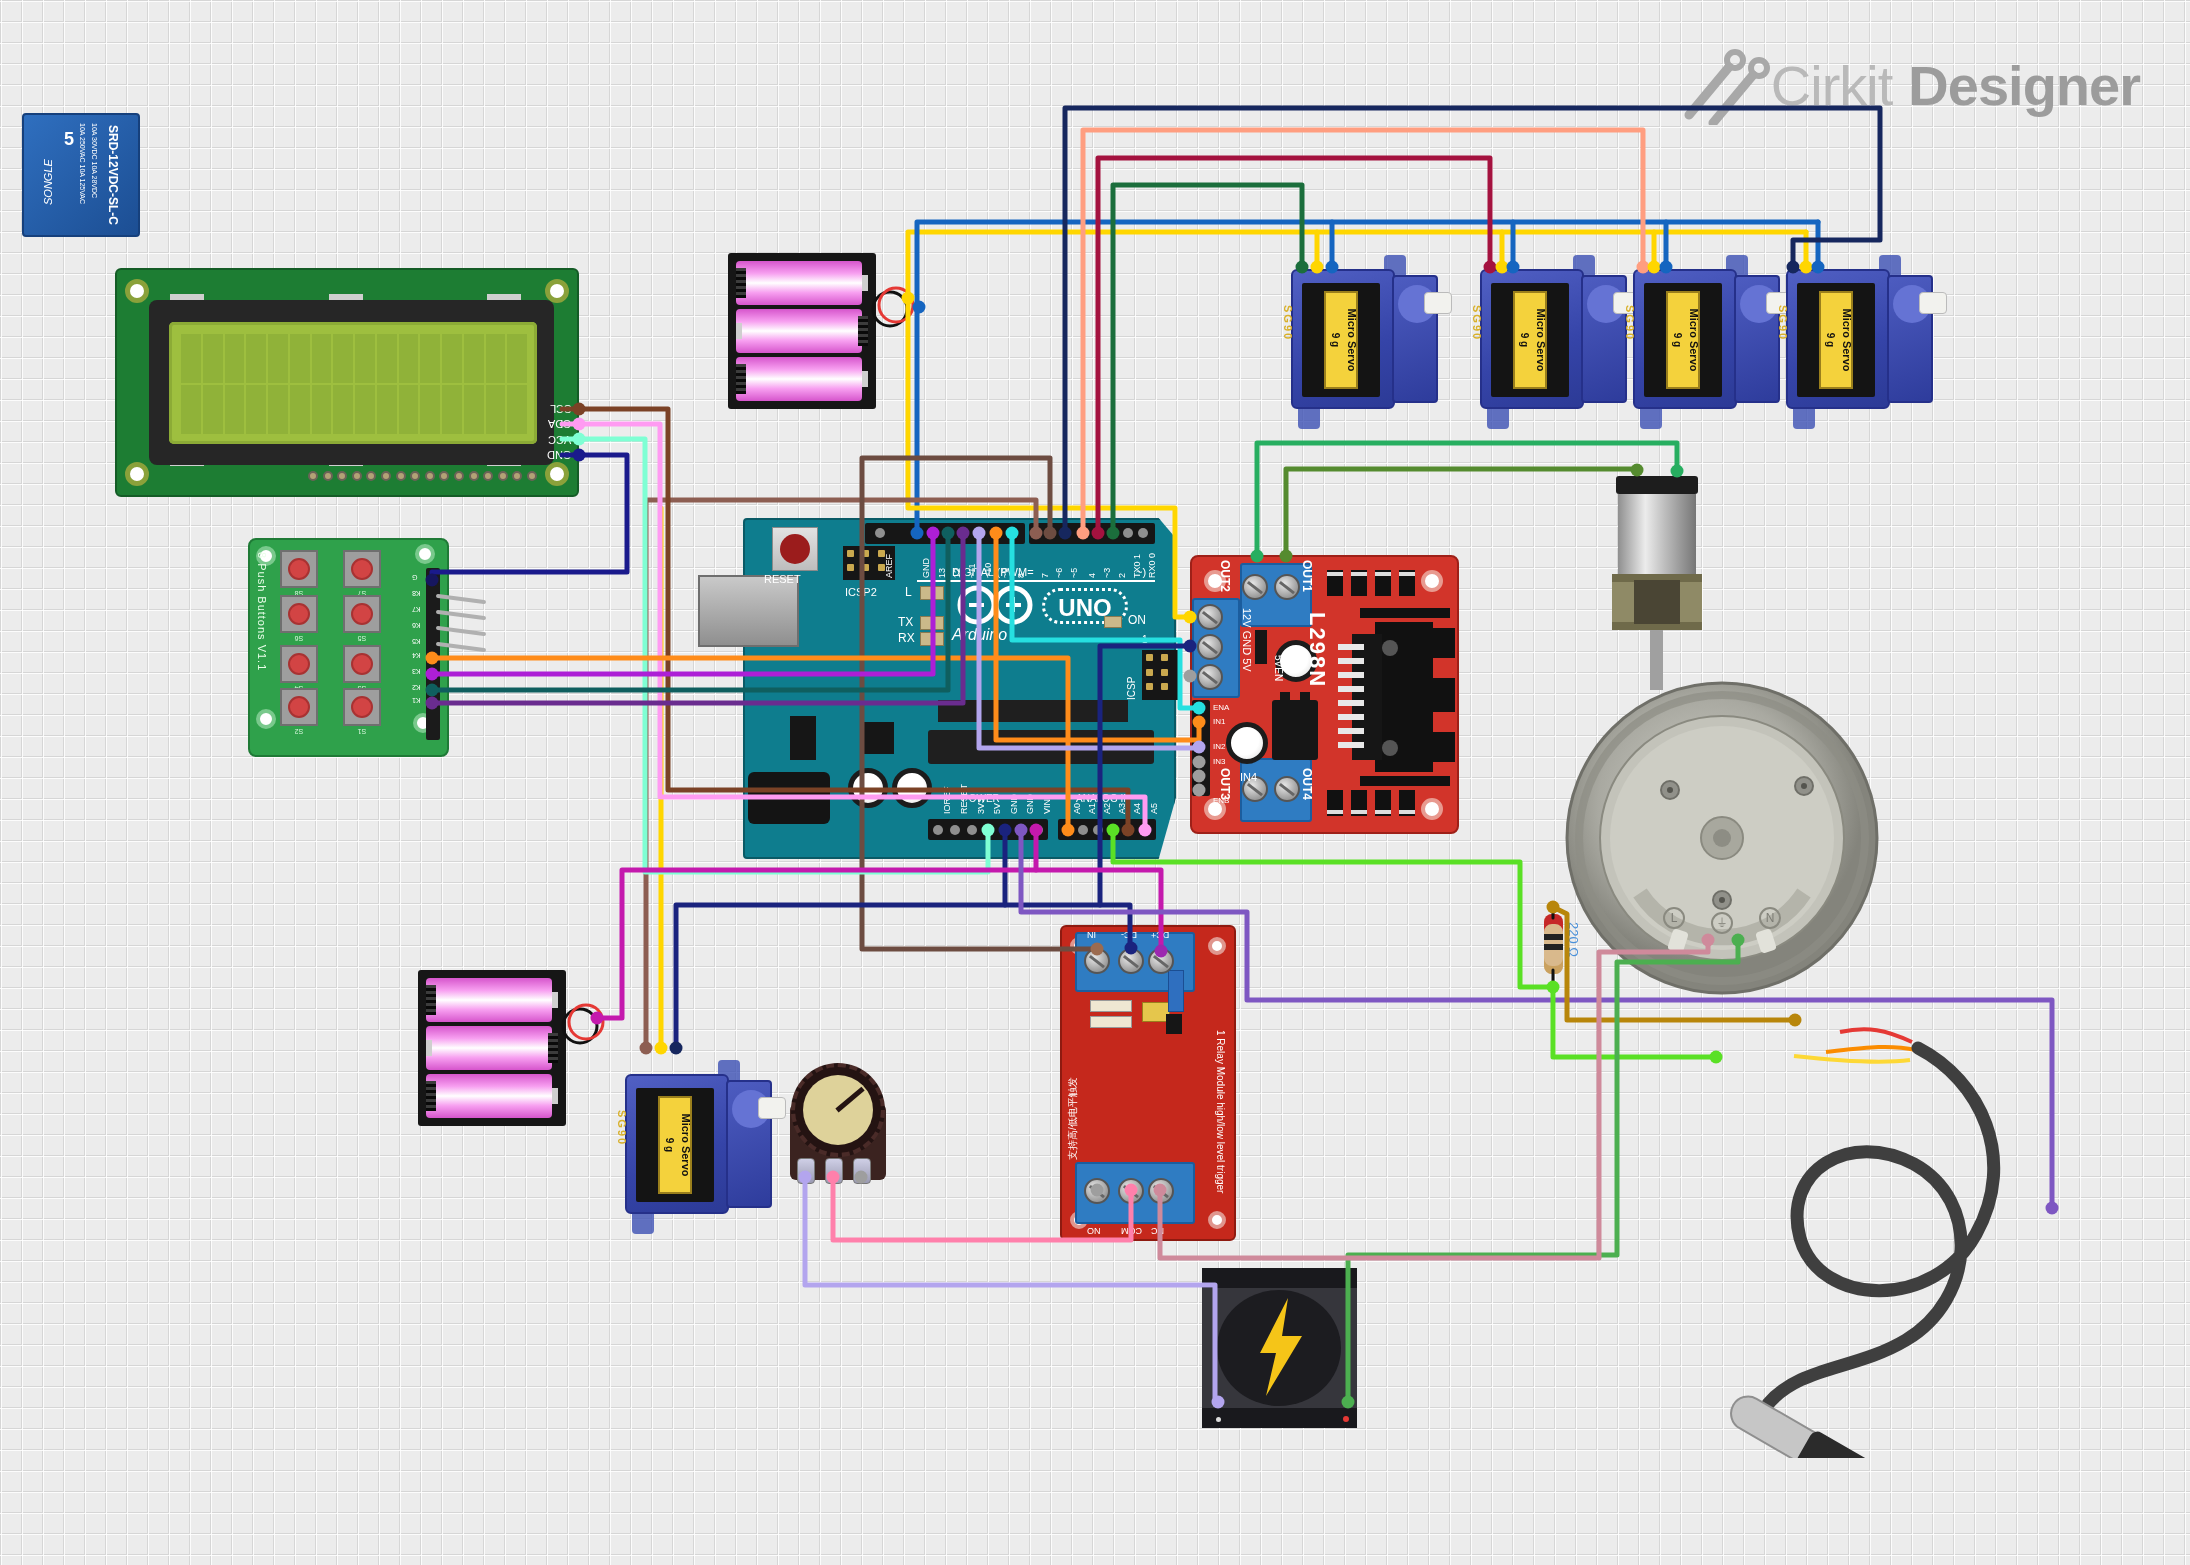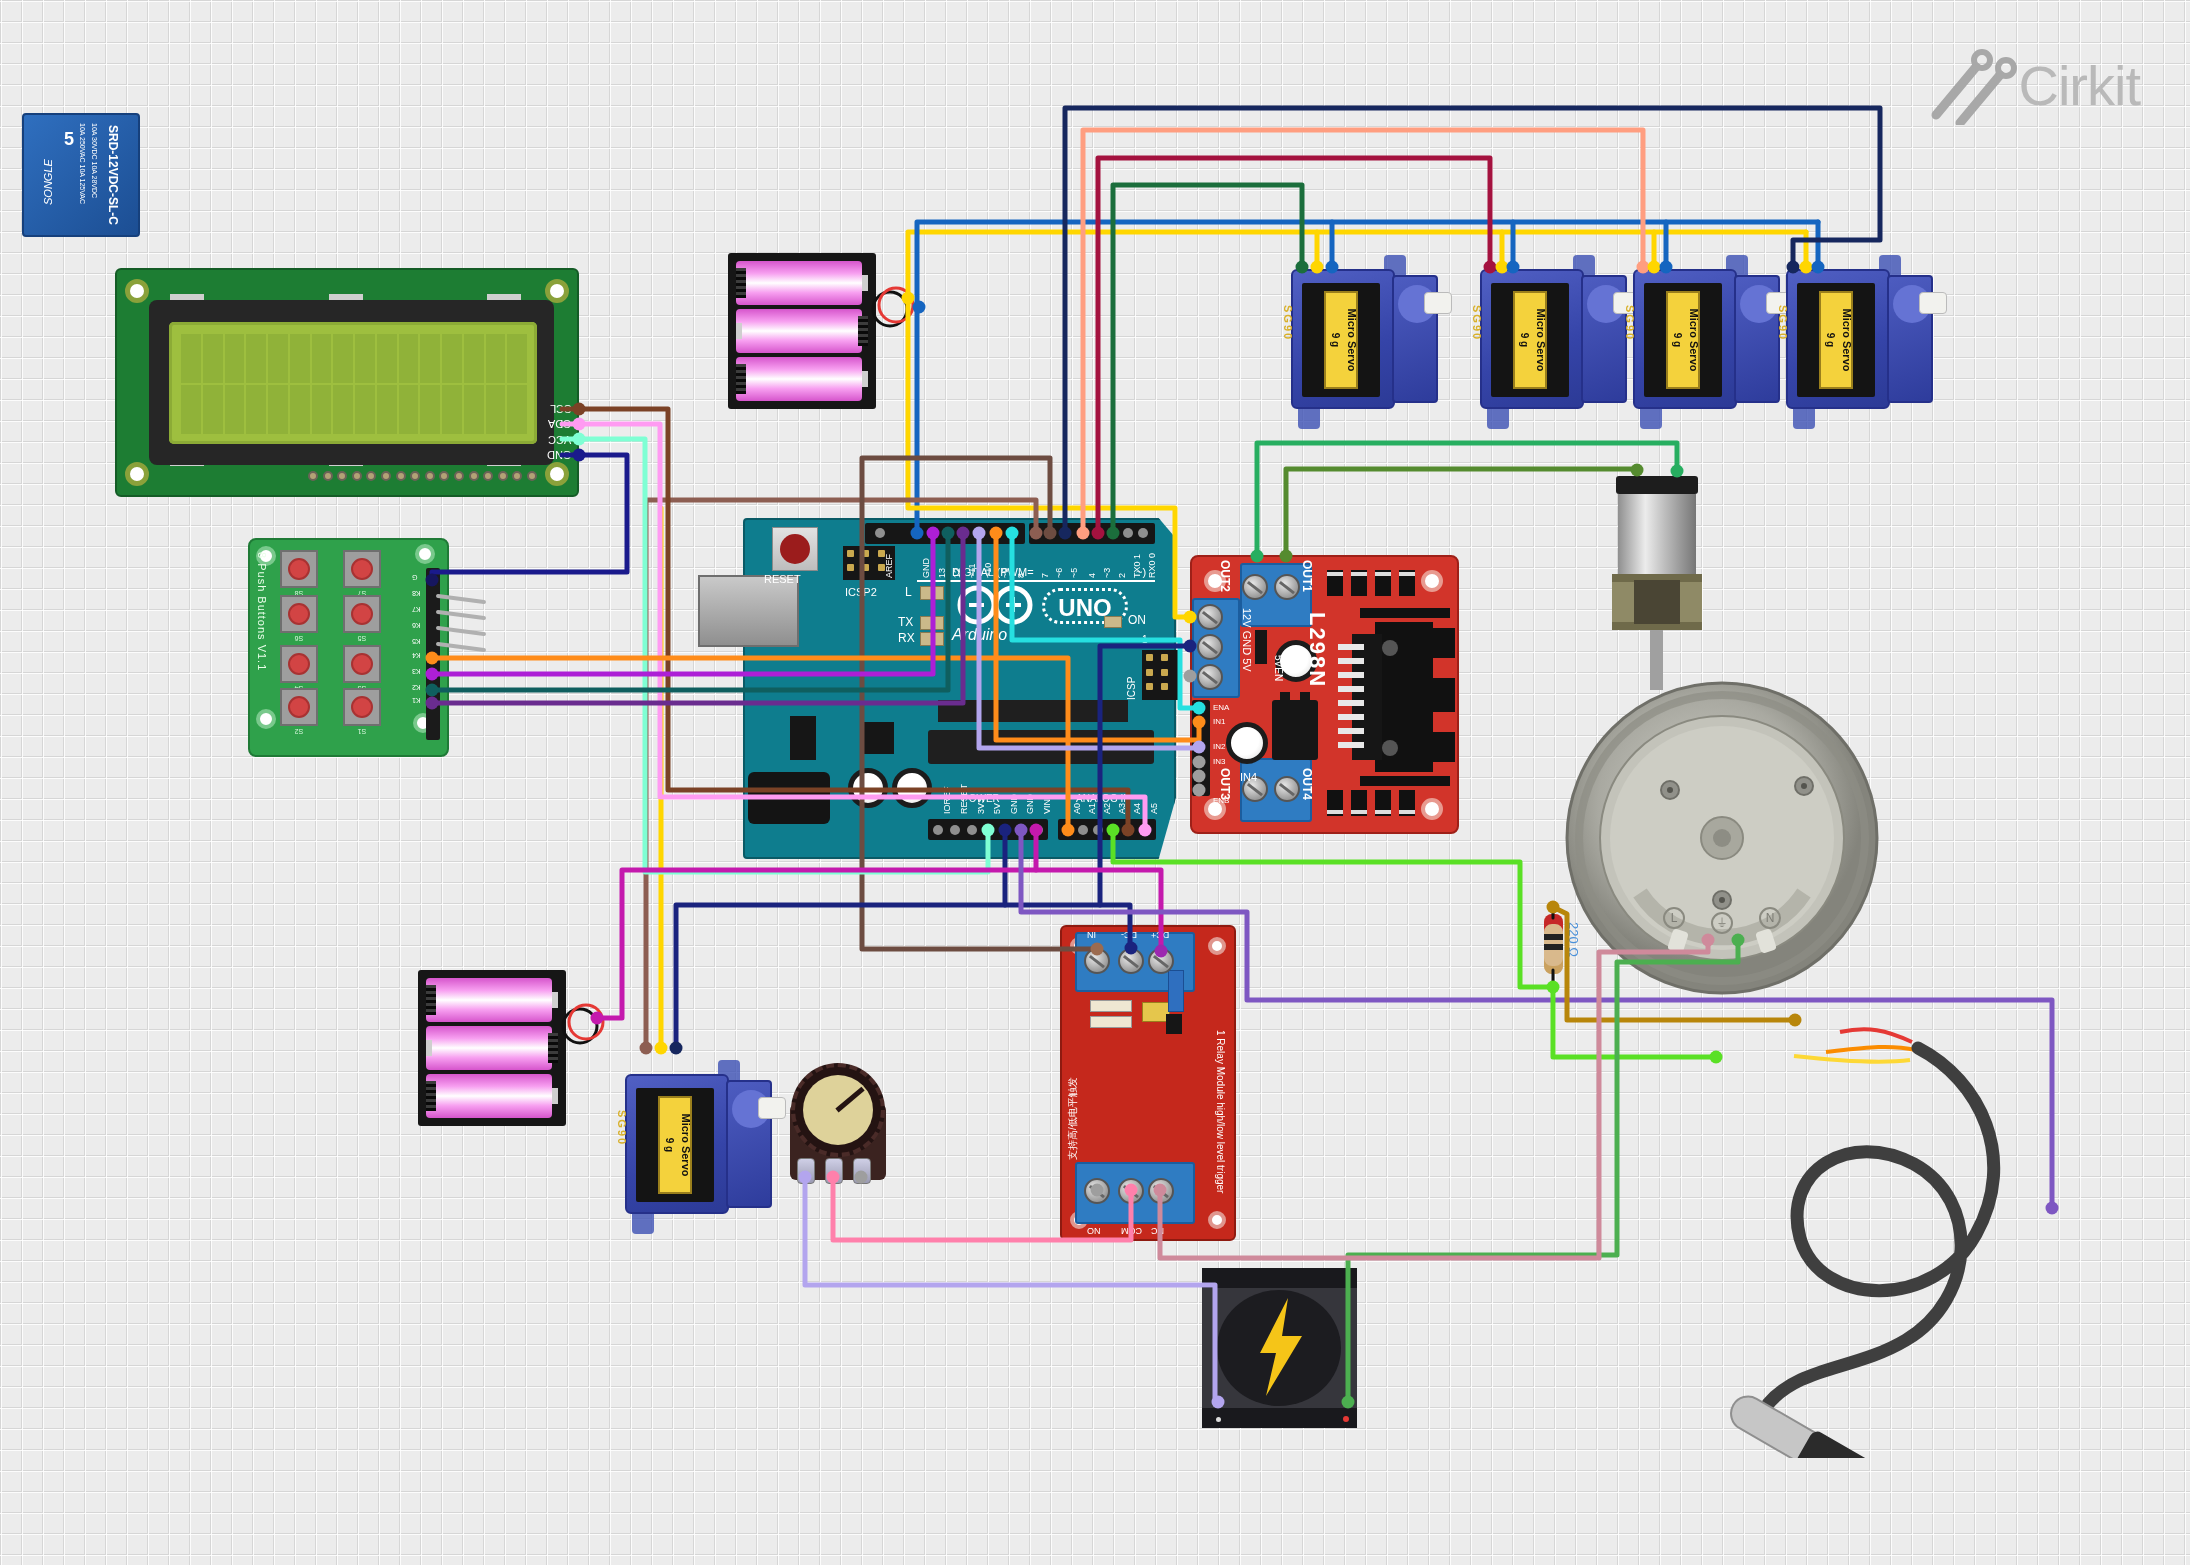--- a/index.html
+++ b/index.html
@@ -105,20 +105,21 @@
   <div id="logo">
     <svg width="92" height="80" style="position:static">
       <g stroke="#a8a8a8" stroke-width="9" stroke-linecap="round" fill="none">
         <line x1="10" y1="70" x2="50" y2="22"></line>
           <circle cx="56" cy="15" r="8" stroke-width="6"></circle>
         <line x1="34" y1="78" x2="74" y2="30"></line>
           <circle cx="80" cy="23" r="8" stroke-width="6"></circle>
       </g>
     </svg>
     <span class="t1">Cirkit</span>
+    <span class="t2">Designer</span>
   </div>
 
   <div class="comp lcd">
     <div class="hole" style="left:8px;top:9px"></div>
     <div class="hole" style="right:8px;top:9px"></div>
     <div class="hole" style="left:8px;bottom:9px"></div>
     <div class="hole" style="right:8px;bottom:9px"></div>
     <div class="tab" style="left:53px;top:24px"></div>
     <div class="tab" style="left:212px;top:24px"></div>
     <div class="tab" style="left:370px;top:24px"></div>

